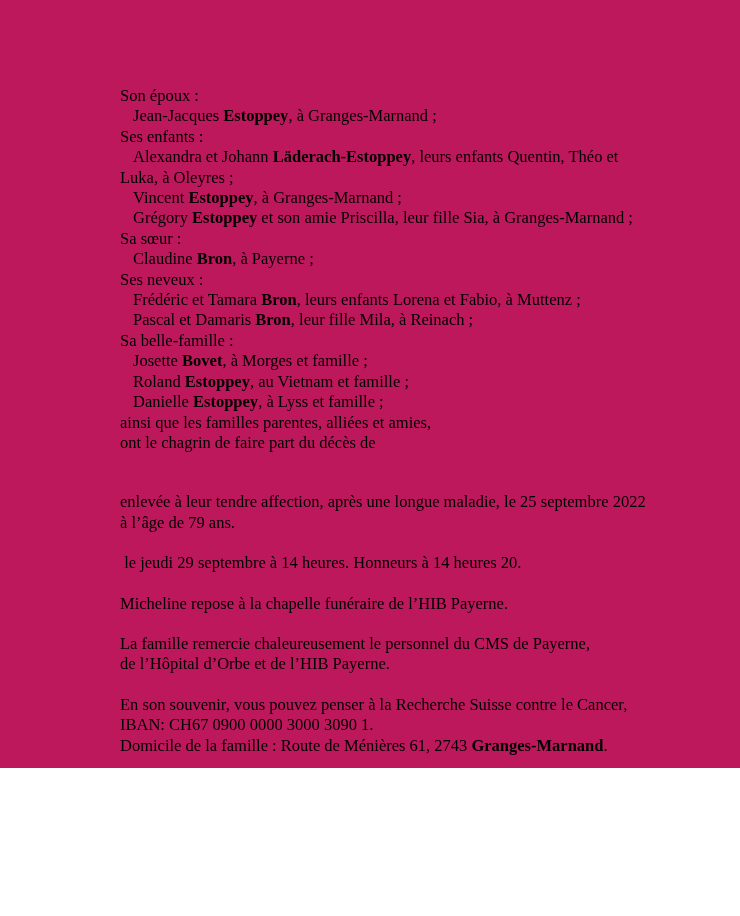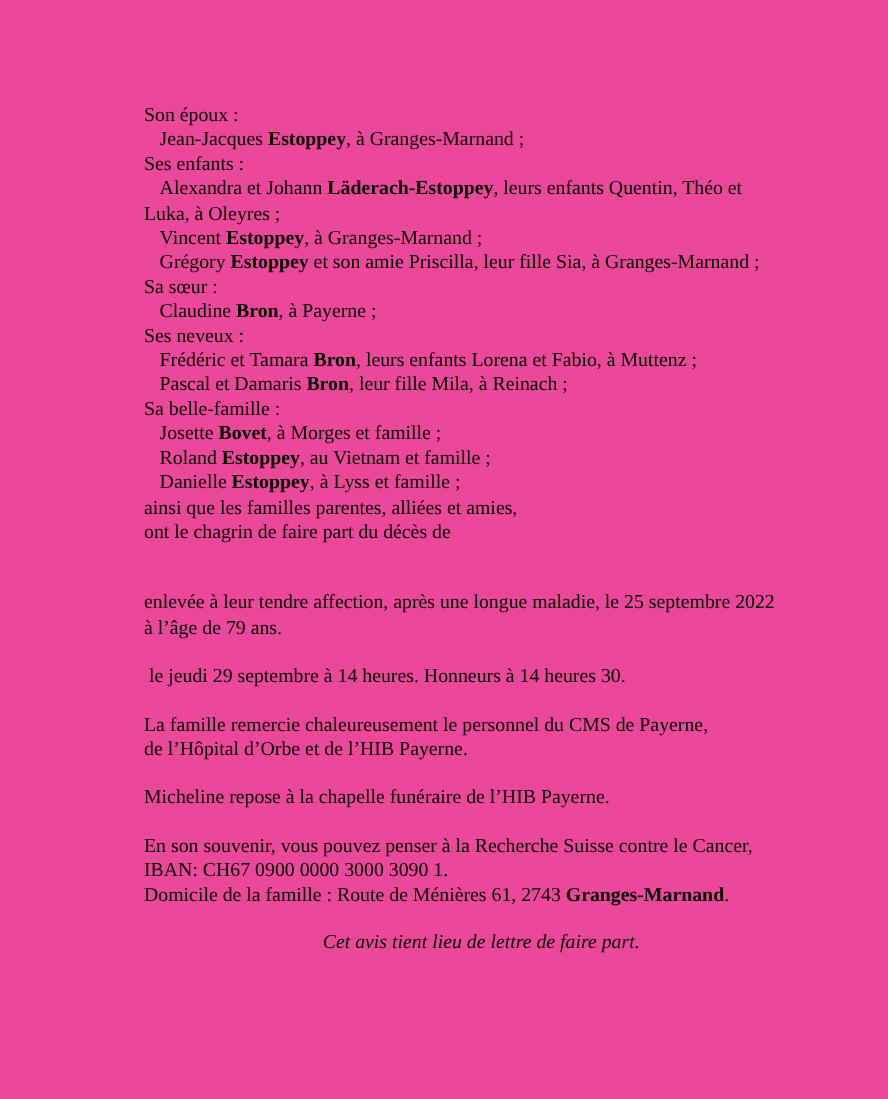--- a/index.html
+++ b/index.html
@@ -3,22 +3,22 @@
 <meta charset="utf-8">
 <style>
   html, body {
     margin: 0;
     padding: 0;
     background: #ffffff;
   }
   .page {
     position: relative;
     width: 740px;
-    height: 916px;
-    background: #ec4899;
+    height: 768px;
+    background: #be185d;
     overflow: hidden;
     font-family: "Liberation Serif", "DejaVu Serif", serif;
     color: #000000;
     box-sizing: border-box;
     padding: 86px 58px 0 120px;
     font-size: 16.5px;
     line-height: 20.4px;
   }
   .family-block {
     white-space: pre-wrap;
@@ -54,19 +54,19 @@
     font-style: italic;
   }
 </style>
 </head>
 <body>
 
 <div class="page">
   <div class="family-block"><div class="line"><span class="">Son époux :</span></div><div class="line indent"><span class="">Jean-Jacques </span><span class="b">Estoppey</span><span class="">, à Granges-Marnand ;</span></div><div class="line"><span class="">Ses enfants :</span></div><div class="line indent"><span class="">Alexandra et Johann </span><span class="b">Läderach-Estoppey</span><span class="">, leurs enfants Quentin, Théo et</span></div><div class="line"><span class="">Luka, à Oleyres ;</span></div><div class="line indent"><span class="">Vincent </span><span class="b">Estoppey</span><span class="">, à Granges-Marnand ;</span></div><div class="line indent"><span class="">Grégory </span><span class="b">Estoppey</span><span class=""> et son amie Priscilla, leur fille Sia, à Granges-Marnand ;</span></div><div class="line"><span class="">Sa sœur :</span></div><div class="line indent"><span class="">Claudine </span><span class="b">Bron</span><span class="">, à Payerne ;</span></div><div class="line"><span class="">Ses neveux :</span></div><div class="line indent"><span class="">Frédéric et Tamara </span><span class="b">Bron</span><span class="">, leurs enfants Lorena et Fabio, à Muttenz ;</span></div><div class="line indent"><span class="">Pascal et Damaris </span><span class="b">Bron</span><span class="">, leur fille Mila, à Reinach ;</span></div><div class="line"><span class="">Sa belle-famille :</span></div><div class="line indent"><span class="">Josette </span><span class="b">Bovet</span><span class="">, à Morges et famille ;</span></div><div class="line indent"><span class="">Roland </span><span class="b">Estoppey</span><span class="">, au Vietnam et famille ;</span></div><div class="line indent"><span class="">Danielle </span><span class="b">Estoppey</span><span class="">, à Lyss et famille ;</span></div><div class="line"><span class="">ainsi que les familles parentes, alliées et amies,</span></div><div class="line"><span class="">ont le chagrin de faire part du décès de</span></div></div>
   <div id="paragraphs-host">
       <div class="para first"><div class="line"><span class="">enlevée à leur tendre affection, après une longue maladie, le 25 septembre 2022</span></div><div class="line"><span class="">à l’âge de 79 ans.</span></div></div>
-      <div class="para"><div class="line"><span class=""> le jeudi 29 septembre à 14 heures. Honneurs à 14 heures 30.</span></div></div>
+      <div class="para"><div class="line"><span class=""> le jeudi 29 septembre à 14 heures. Honneurs à 14 heures 20.</span></div></div>
+      <div class="para"><div class="line"><span class="">Micheline repose à la chapelle funéraire de l’HIB Payerne.</span></div></div>
       <div class="para"><div class="line"><span class="">La famille remercie chaleureusement le personnel du CMS de Payerne,</span></div><div class="line"><span class="">de l’Hôpital d’Orbe et de l’HIB Payerne.</span></div></div>
-      <div class="para"><div class="line"><span class="">Micheline repose à la chapelle funéraire de l’HIB Payerne.</span></div></div>
       <div class="para"><div class="line"><span class="">En son souvenir, vous pouvez penser à la Recherche Suisse contre le Cancer,</span></div><div class="line"><span class="">IBAN: CH67 0900 0000 3000 3090 1.</span></div><div class="line"><span class="">Domicile de la famille : Route de Ménières 61, 2743 </span><span class="b">Granges-Marnand</span><span class="">.</span></div></div>
     </div>
   <div class="closing">Cet avis tient lieu de lettre de faire part.</div>
 </div>
 
 </body></html>

